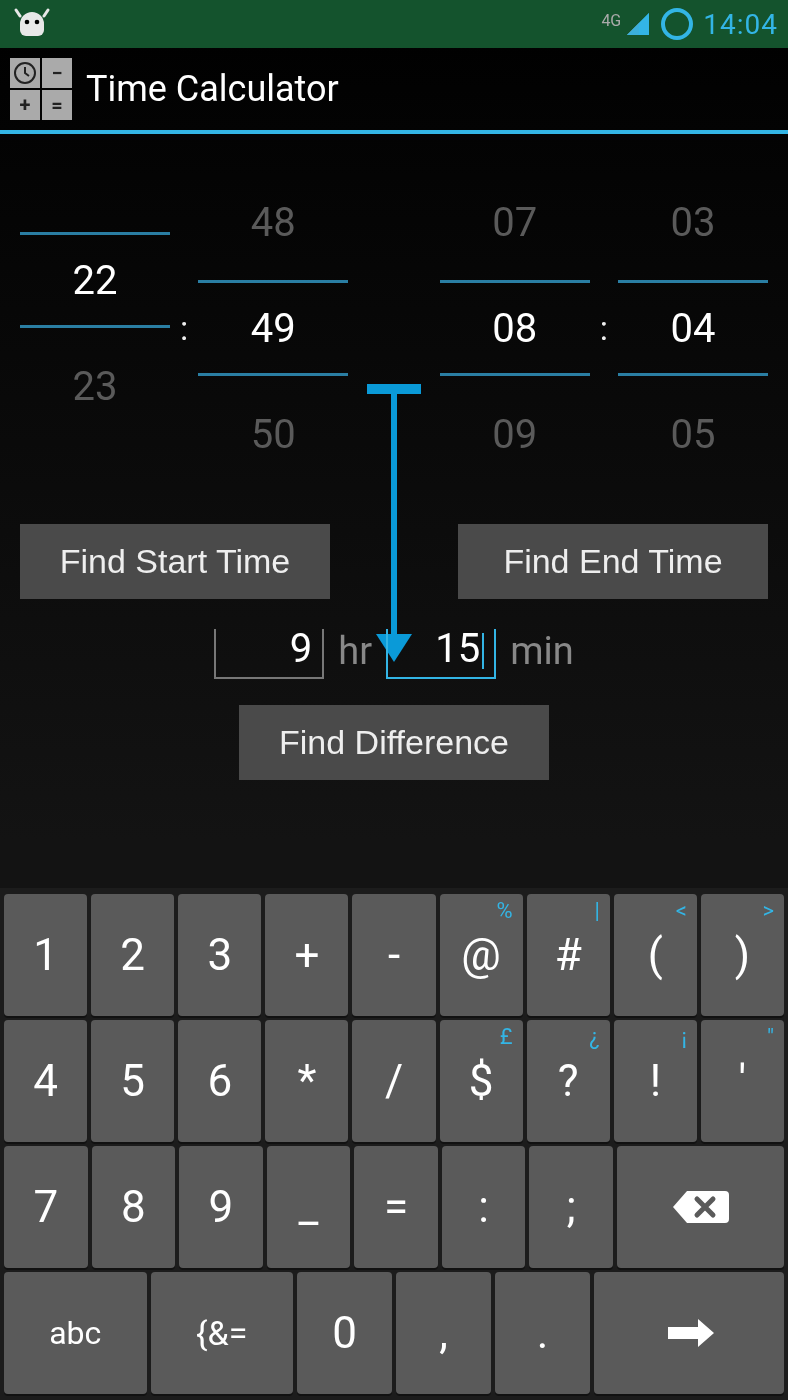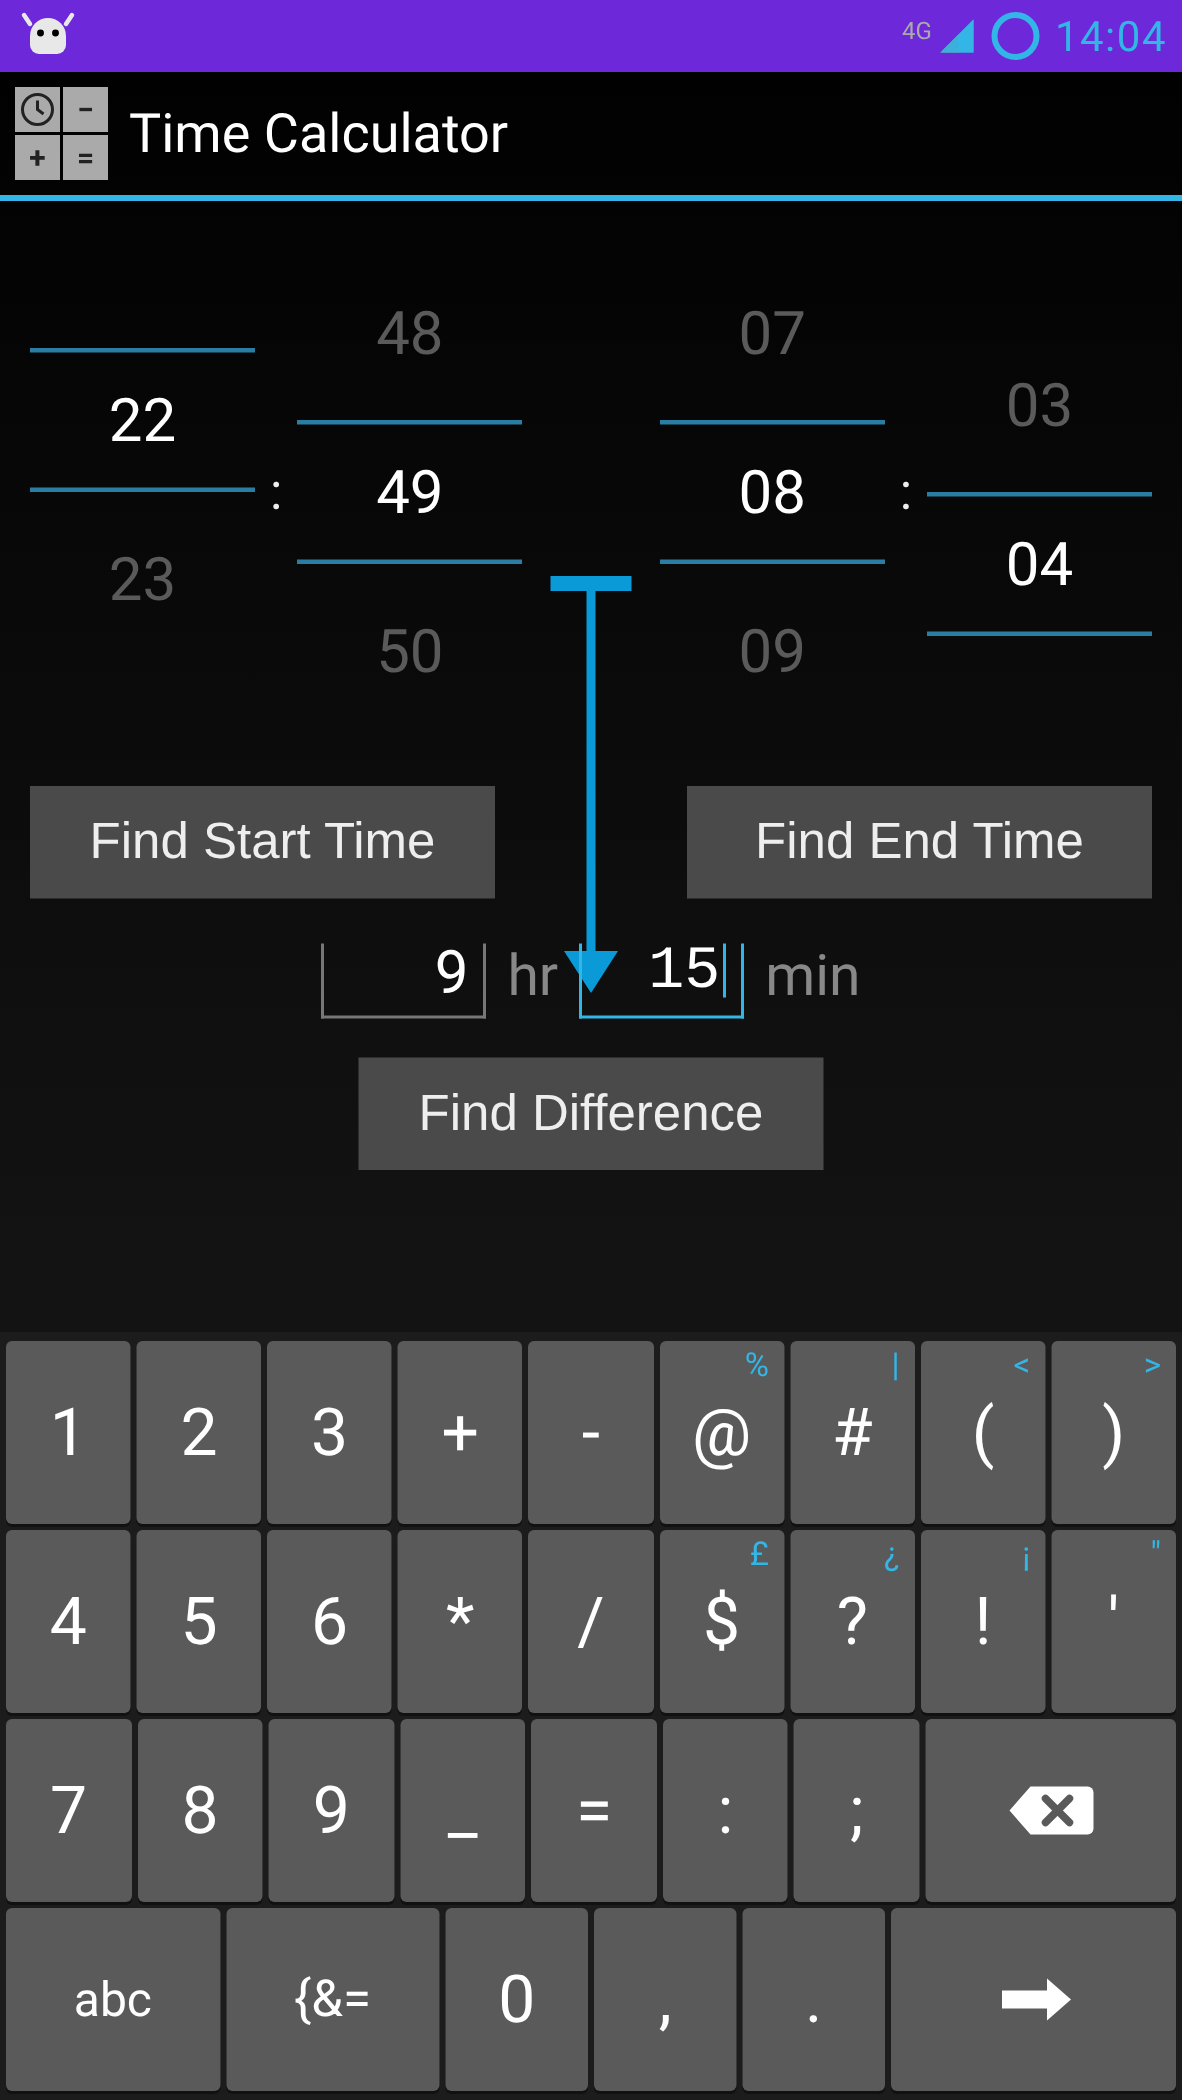--- a/index.html
+++ b/index.html
@@ -10,21 +10,21 @@
     font-family: "Roboto", "Helvetica Neue", Arial, sans-serif;
     color: #fff;
     overflow: hidden;
     position: relative;
     background: linear-gradient(#000 0%, #131313 60%);
   }
 
   
   .status-bar {
     height: 48px;
-    background: #6d28d9;
+    background: #14532d;
     display: flex;
     align-items: center;
     justify-content: space-between;
     padding: 0 10px;
     font-size: 28px;
   }
   .status-left svg { display: block; }
   .status-right { display: flex; align-items: center; gap: 10px; color: #33b5e5; }
   .status-right .clock { letter-spacing: 1px; font-weight: 400; }
   .sig4g { display:flex; align-items:flex-end; gap:2px; }
@@ -151,21 +151,20 @@
     border: none;
     border-bottom: 2px solid #777;
     border-left: 2px solid #777;
     border-right: 2px solid #777;
     height: 50px;
     line-height: 40px;
   }
   .dur-input.focus {
     border-color: #33b5e5;
     position: relative;
-    font-family: Liberation Mono, monospace;
   }
   .dur-input .cursor {
     display:inline-block; width:2px; height:36px; background:#33b5e5; vertical-align:middle; margin-left:2px;
   }
   .dur-label { color: #888; font-size: 38px; padding-bottom: 6px;}
 
   .find-diff {
     display:flex; justify-content:center; margin-top: 14px;
   }
   .find-diff .btn { min-width: 310px; }
@@ -273,20 +272,21 @@
     <div class="time-picker">
       <div class="picker-col">
         <div class="pv dim">07</div>
         <div class="pv sel">08</div>
         <div class="pv dim">09</div>
       </div>
       <div class="colon">:</div>
       <div class="picker-col">
         <div class="pv dim">03</div>
         <div class="pv sel">04</div>
+        <div class="pv dim">05</div>
       </div>
     </div>
   </div>
 
   <div class="arrow-down">
     <div class="shaft">
         <div class="cap"></div>
       </div>
     <div class="head"></div>
   </div>

